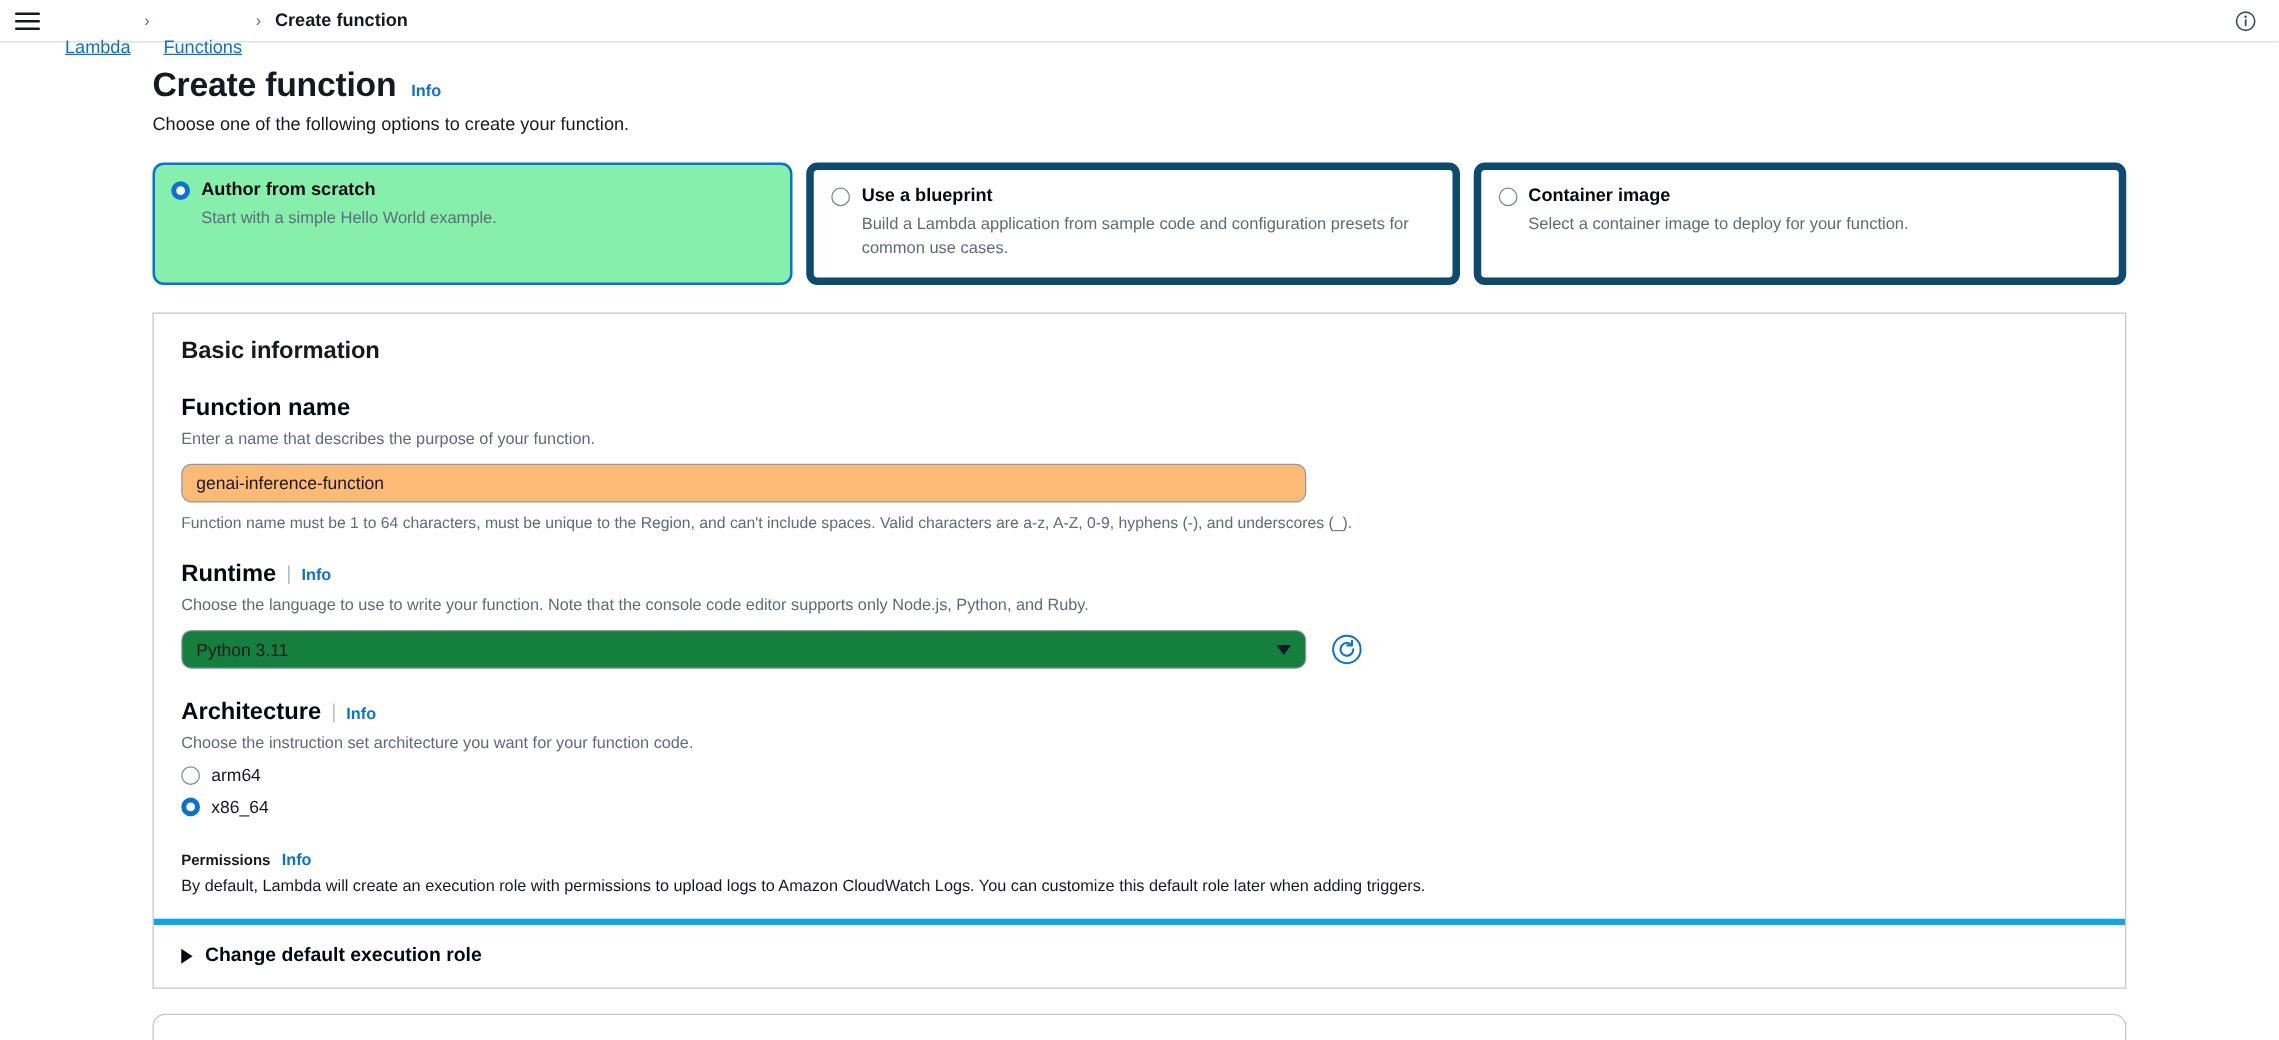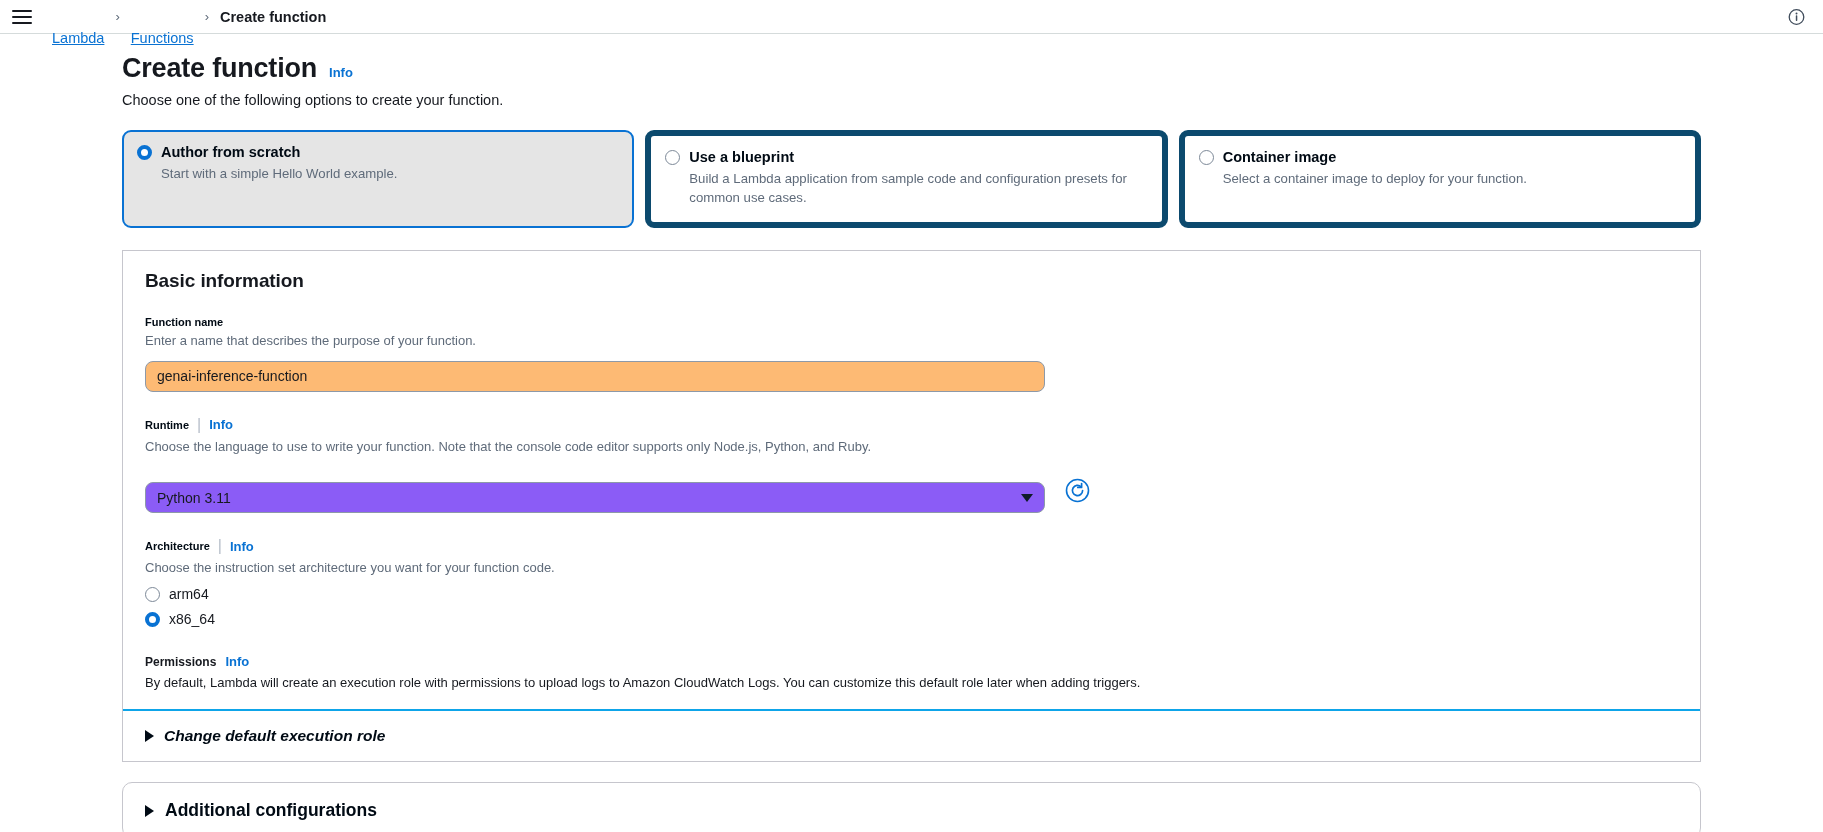--- a/index.html
+++ b/index.html
@@ -59,21 +59,21 @@
     flex: 1 1 0;
     border: 6px solid #0c4a6e;
     border-radius: 9px;
     background: #ffffff;
     padding: 13px 16px 15px 14px;
     min-height: 67px;
     cursor: pointer;
   }
   .card.selected {
     border: 2px solid #0972d3;
-    background: #e5e5e5;
+    background: #86efac;
     padding: 12px 15px 20px 13px;
   }
   .card-row { display: flex; align-items: flex-start; gap: 9px; }
   .radio {
     width: 15px; height: 15px; border-radius: 50%;
     border: 1.5px solid #7d8998; background: #fff;
     flex: 0 0 auto; margin-top: 1px;
   }
   .radio.on {
     border: 4.5px solid #0972d3; background: #ffffff;
@@ -90,56 +90,56 @@
     margin: 22px 122px 0 122px;
     border: 1px solid #c6c6cd;
     border-radius: 0;
     background: #ffffff;
   }
   .panel-body { padding: 19px 22px 0 22px; }
   h2 { font-size: 19px; font-weight: 700; letter-spacing: -0.1px; }
 
   .field { margin-top: 24px; }
   .field-label-row { display: flex; align-items: center; gap: 0; }
-  .field-label { font-size: 11px; font-weight: 700; color: #000a14; }
+  .field-label { font-size: 19px; font-weight: 700; color: #000a14; }
   .label-div { color: #b6bec9; margin: 0 8px; }
   .field-hint { font-size: 13px; color: #5f6b7a; margin-top: 4px; line-height: 1.4; }
 
   .text-input {
     margin-top: 11px;
     width: 900px; height: 31px;
     border: 1px solid #8d99a8; border-radius: 8px;
     display: flex; align-items: center;
     padding: 0 11px; font-size: 14px; color: #16191f;
     background: #fdba74; cursor: text;
   }
   .constraint { font-size: 12.6px; color: #5f6b7a; margin-top: 9px; }
 
   .select-row { display: flex; align-items: center; gap: 20px; margin-top: 11px; }
   .select {
     width: 900px; height: 31px;
     border: 1px solid #8d99a8; border-radius: 8px;
     display: flex; align-items: center; justify-content: space-between;
-    padding: 0 11px; font-size: 14px; color: #16191f; background: #8b5cf6; cursor: pointer; margin-top: 15px;
+    padding: 0 11px; font-size: 14px; color: #16191f; background: #15803d; cursor: pointer;
   }
   .caret { width: 0; height: 0; border-left: 6px solid transparent; border-right: 6px solid transparent; border-top: 8px solid #0f1b2a; }
   .refresh-btn { width: 25px; height: 25px; cursor: pointer; }
 
   .radio-line { display: flex; align-items: center; gap: 9px; margin-top: 9px; cursor: pointer; }
   .radio-line .lbl { font-size: 14px; color: #16191f; }
 
   .perm-block { margin-top: 27px; padding-bottom: 19px; }
   .perm-title-row { display: flex; align-items: baseline; gap: 9px; }
   h3 { font-size: 12px; font-weight: 700; }
   .perm-desc { font-size: 13px; color: #16191f; margin-top: 6px; }
 
   .expander {
-    border-top: 2px solid #0ea5e9;
+    border-top: 5px solid #0ea5e9;
     padding: 16px 22px 16px 22px;
-    display: flex; align-items: center; gap: 10px; cursor: pointer; font-style: italic;
+    display: flex; align-items: center; gap: 10px; cursor: pointer;
   }
   .tri { width: 0; height: 0; border-top: 6px solid transparent; border-bottom: 6px solid transparent; border-left: 9px solid #000a14; }
   .exp-label { font-size: 15.5px; font-weight: 700; color: #000a14; }
 
   .panel2 { margin: 20px 122px 0 122px; border: 1px solid #c6c6cd; border-radius: 10px; background: #fff; padding: 17px 22px 16px 22px; }
   .exp2-row { display: flex; align-items: center; gap: 11px; }
   .exp2-label { font-size: 17.5px; font-weight: 700; color: #000a14; }
 </style>
 </head>
 <body>
@@ -206,20 +206,21 @@
   <div class="panel">
     <div class="panel-body">
       <h2>Basic information</h2>
 
       <div class="field">
         <div class="field-label-row">
           <span class="field-label">Function name</span>
         </div>
         <div class="field-hint">Enter a name that describes the purpose of your function.</div>
         <div class="text-input" placeholder="">genai-inference-function</div>
+        <div class="constraint">Function name must be 1 to 64 characters, must be unique to the Region, and can't include spaces. Valid characters are a-z, A-Z, 0-9, hyphens (-), and underscores (_).</div>
       </div>
 
       <div class="field">
         <div class="field-label-row">
           <span class="field-label">Runtime</span>
           <span class="label-div">|</span>
           <span class="info-link">Info</span>
         </div>
         <div class="field-hint">Choose the language to use to write your function. Note that the console code editor supports only Node.js, Python, and Ruby.</div>
         <div class="select-row">

